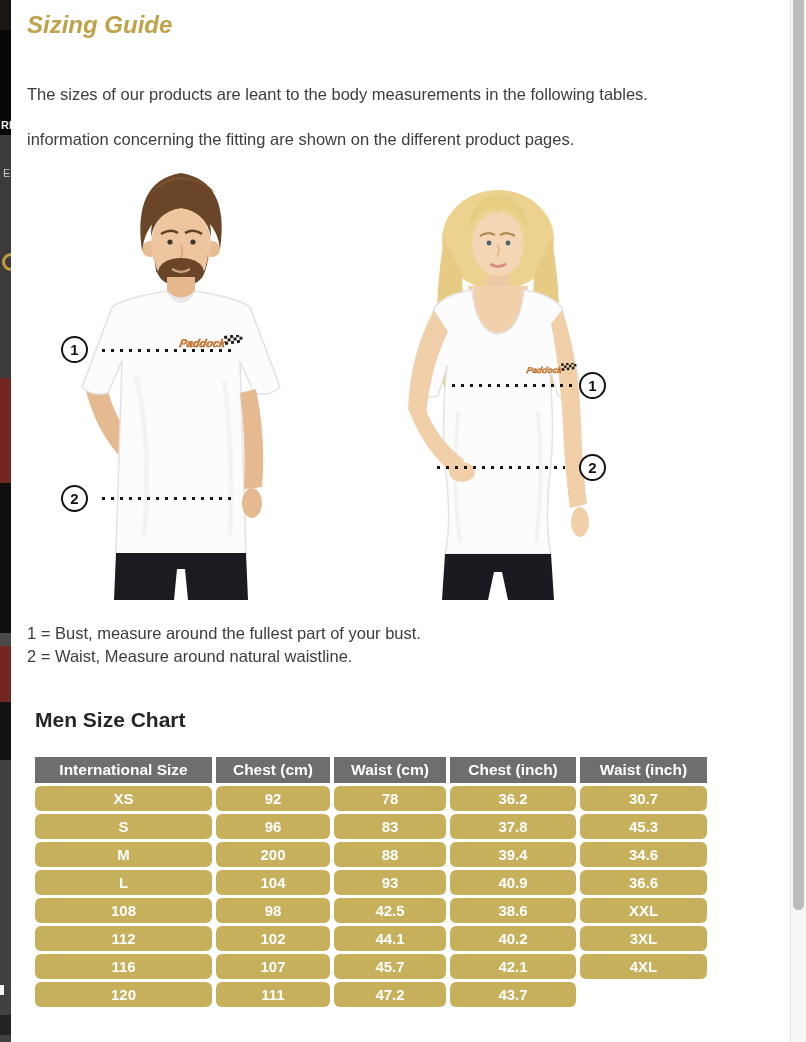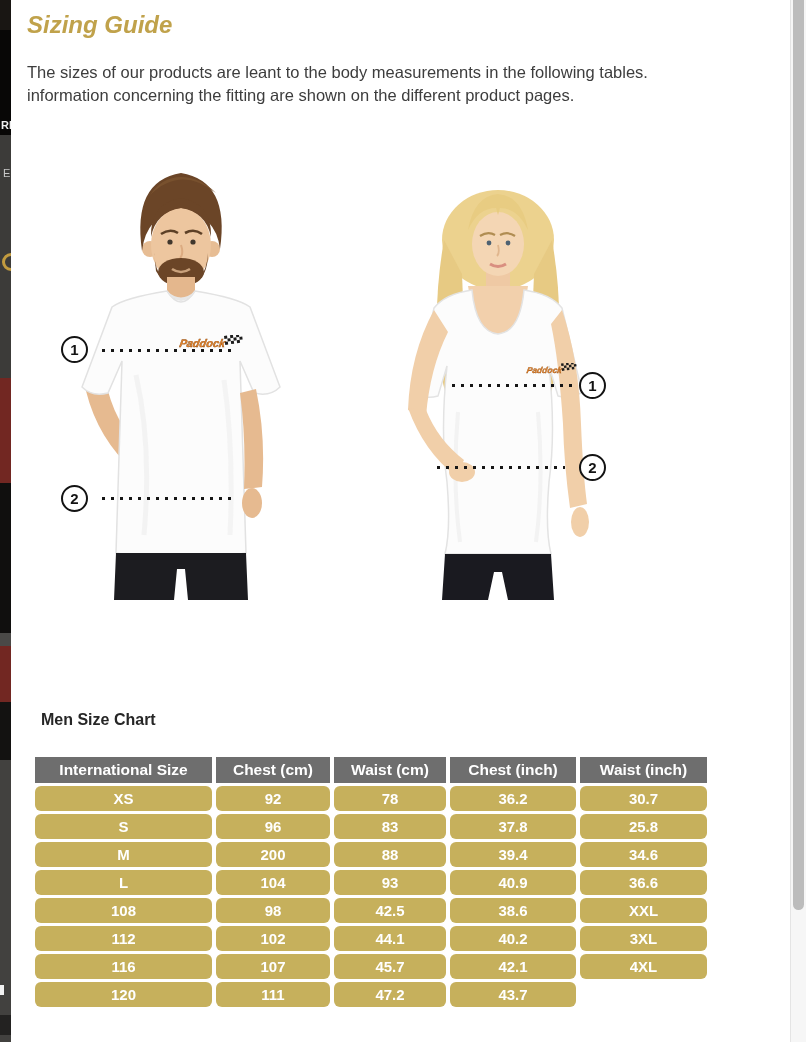--- a/index.html
+++ b/index.html
@@ -10,24 +10,24 @@
   .abs{position:absolute;}
 
   
   #left-sliver{left:0;top:0;width:11px;height:1042px;background:#3c3b39;overflow:hidden;}
   .sliver-block{position:absolute;left:0;width:34px;}
   .sliver-frag{position:absolute;color:#f0f0f0;font-size:11px;font-weight:700;white-space:nowrap;}
 
   
   #page-title{left:27px;top:10px;font-size:24px;line-height:30px;font-style:italic;font-weight:700;color:#c0a24b;}
   #intro{left:27px;top:61px;width:740px;font-size:16.5px;line-height:23.4px;color:#3d3d3d;}
-  #intro span{display:block;}
+  #intro span{display:block;margin-top:22px;}
   #legend{left:27px;top:622px;font-size:16.5px;line-height:22.6px;color:#3d3d3d;}
   #legend span{display:block;}
-  #chart-heading{left:41px;top:707px;font-size:16px;line-height:25px;font-weight:700;color:#262626;}
+  #chart-heading{left:35px;top:707px;font-size:21px;line-height:25px;font-weight:700;color:#262626;}
 
   
   .marker{
     position:absolute;width:27px;height:27px;box-sizing:border-box;border:2.5px solid #131313;
     border-radius:50%;background:#fff;color:#131313;font-weight:700;font-size:15px;
     display:flex;align-items:center;justify-content:center;z-index:5;
   }
   .dots{
     position:absolute;height:3px;z-index:4;
     background-image:repeating-linear-gradient(90deg,#161616 0,#161616 3px,transparent 3px,transparent 9px);
@@ -193,38 +193,42 @@
   <div class="marker" style="left:61px;top:336px;">1</div>
   <div class="dots" style="left:102px;top:349px;width:134px;"></div>
   <div class="marker" style="left:61px;top:485px;">2</div>
   <div class="dots" style="left:102px;top:497px;width:132px;"></div>
 
   <div class="marker" style="left:579px;top:372px;">1</div>
   <div class="dots" style="left:452px;top:384px;width:124px;"></div>
   <div class="marker" style="left:579px;top:454px;">2</div>
   <div class="dots" style="left:437px;top:466px;width:128px;"></div>
 
+  <div id="legend" class="abs">
+    <span>1 = Bust, measure around the fullest part of your bust.</span>
+    <span>2 = Waist, Measure around natural waistline.</span>
+  </div>
 
   <h2 id="chart-heading" class="abs" style="margin:0;">Men Size Chart</h2>
   <div id="size-table">
       <div class="th">International Size</div>
       <div class="th">Chest (cm)</div>
       <div class="th">Waist (cm)</div>
       <div class="th">Chest (inch)</div>
       <div class="th">Waist (inch)</div>
       <div class="td">XS</div>
       <div class="td">92</div>
       <div class="td">78</div>
       <div class="td">36.2</div>
       <div class="td">30.7</div>
       <div class="td">S</div>
       <div class="td">96</div>
       <div class="td">83</div>
       <div class="td">37.8</div>
-      <div class="td">25.8</div>
+      <div class="td">45.3</div>
       <div class="td">M</div>
       <div class="td">200</div>
       <div class="td">88</div>
       <div class="td">39.4</div>
       <div class="td">34.6</div>
       <div class="td">L</div>
       <div class="td">104</div>
       <div class="td">93</div>
       <div class="td">40.9</div>
       <div class="td">36.6</div>

